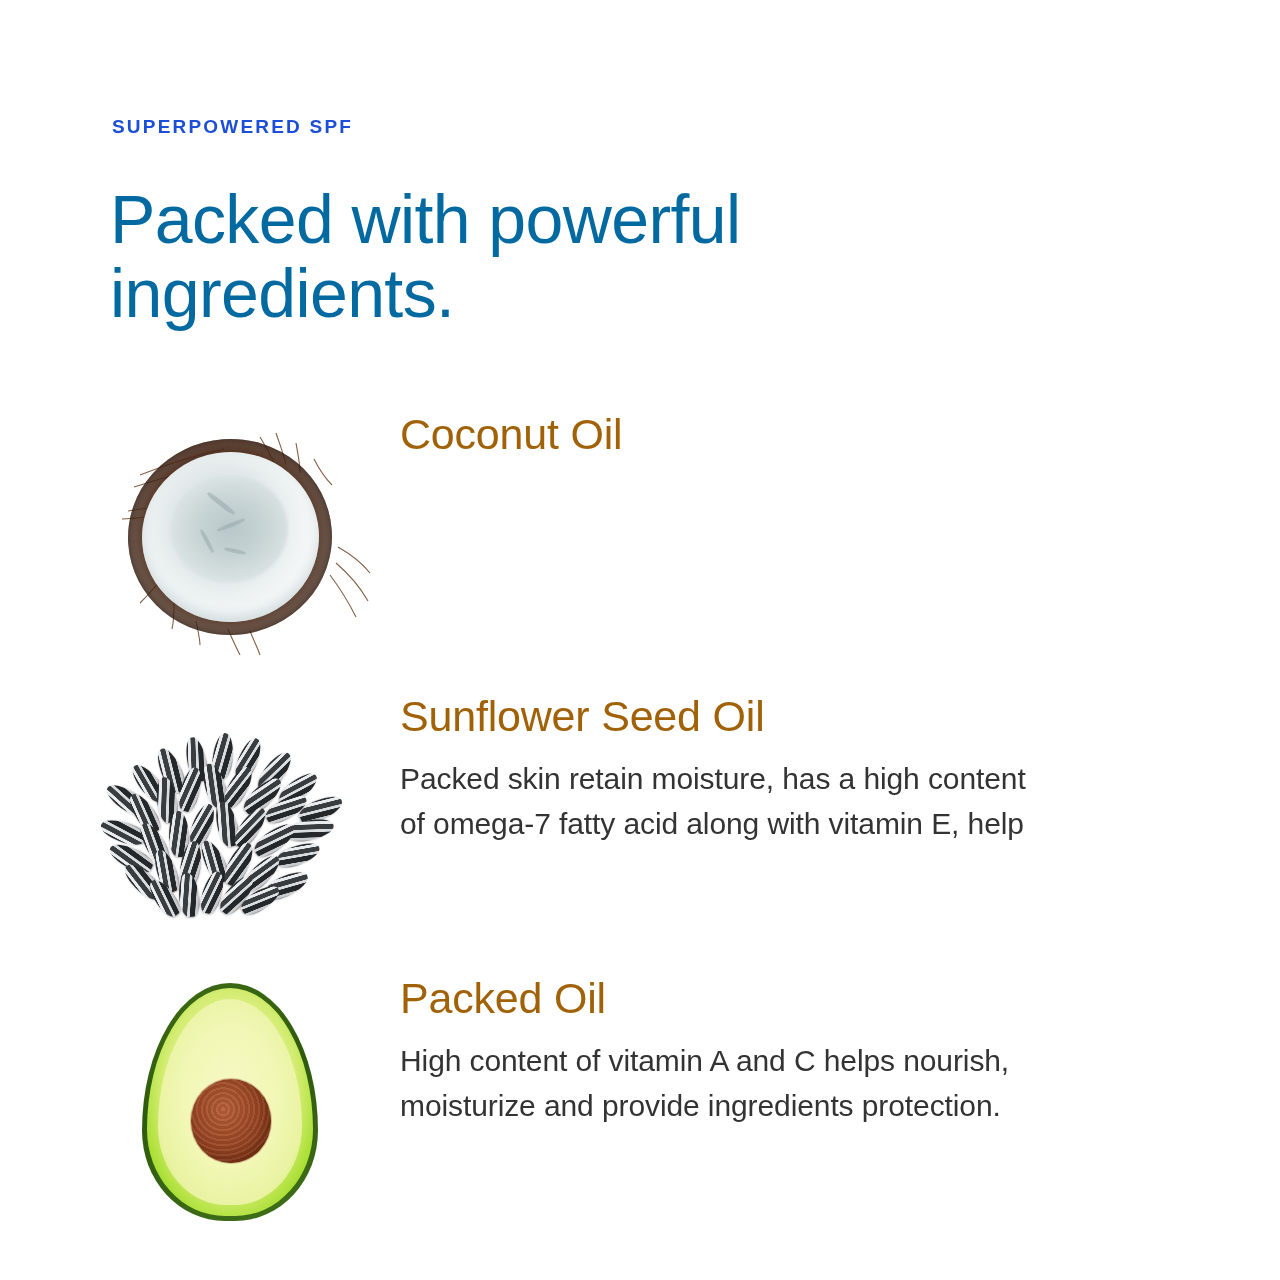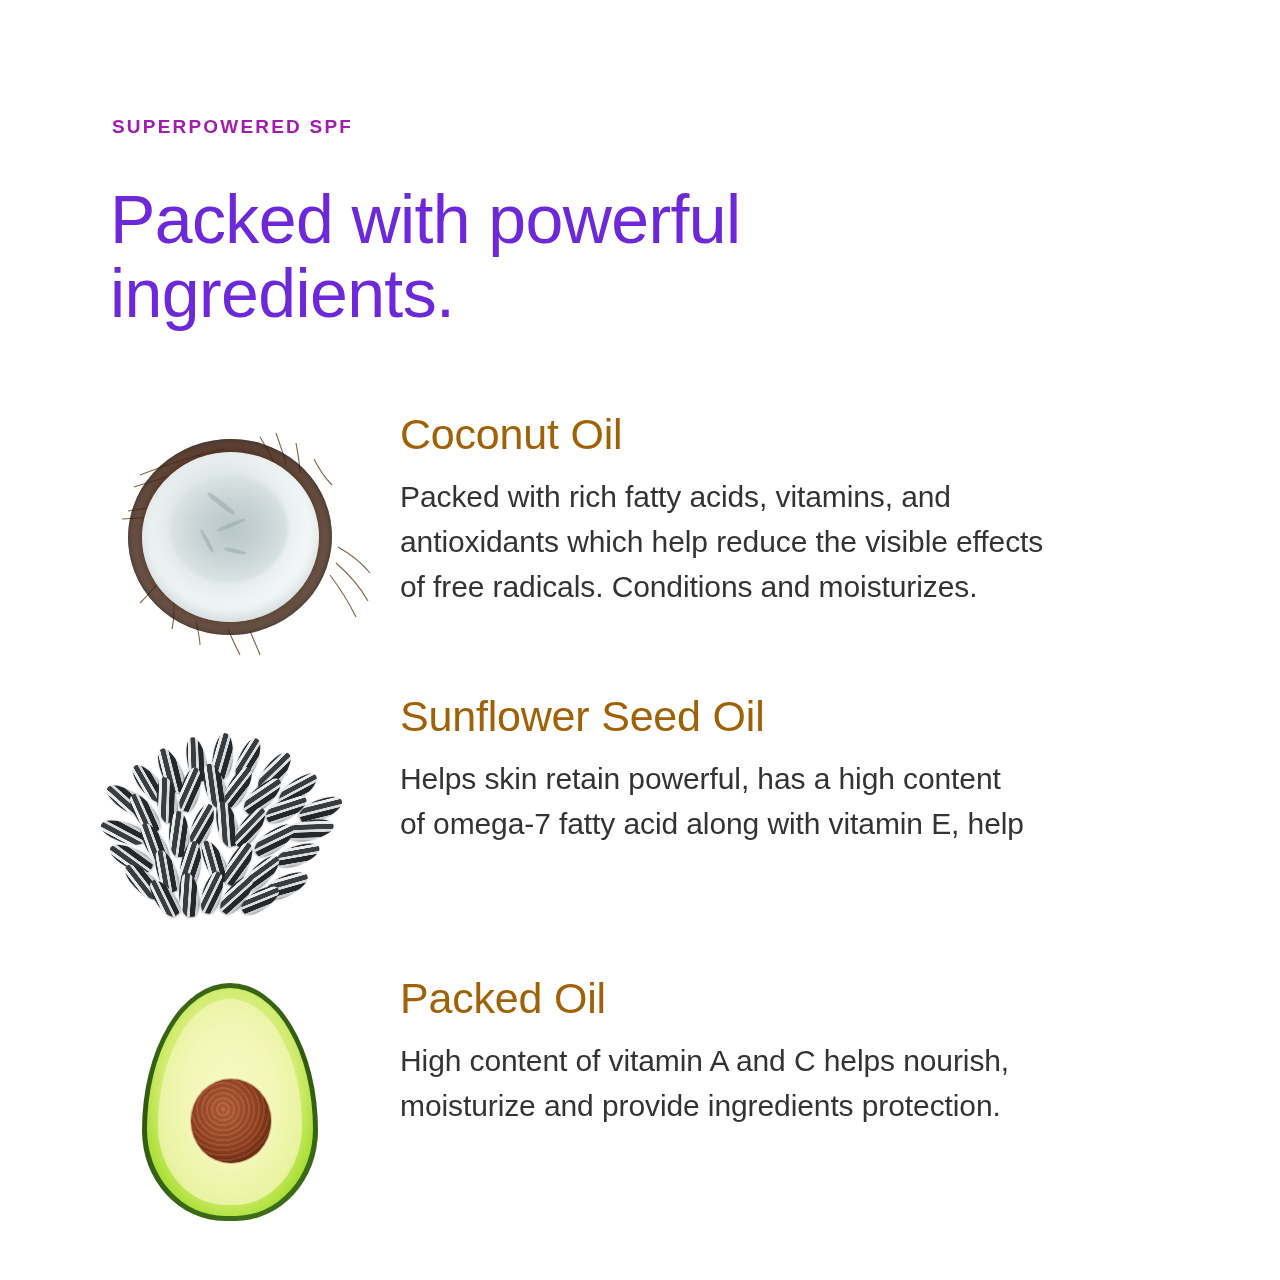--- a/index.html
+++ b/index.html
@@ -25,34 +25,34 @@
   }
 
   
   .eyebrow {
     position: absolute;
     left: 112px;
     top: 116px;
     font-size: 19px;
     font-weight: 700;
     letter-spacing: 2.2px;
-    color: #a21caf;
+    color: #1d4ed8;
     white-space: nowrap;
   }
 
   .headline {
     position: absolute;
     left: 110px;
     top: 182px;
     width: 820px;
     font-size: 68px;
     font-weight: 300;
     line-height: 74px;
     letter-spacing: -0.6px;
-    color: #6d28d9;
+    color: #0369a1;
   }
   .headline-line { display: block; }
 
   
   .rows {
     position: absolute;
     left: 0;
     top: 408px;
     width: 1280px;
   }
@@ -275,25 +275,20 @@
           <div class="cavity"></div>
           <div class="vein" style="left:92px;top:70px;width:34px;height:5px;transform:rotate(38deg);"></div>
           <div class="vein" style="left:104px;top:92px;width:30px;height:4px;transform:rotate(-22deg);"></div>
           <div class="vein" style="left:82px;top:108px;width:26px;height:4px;transform:rotate(62deg);"></div>
           <div class="vein" style="left:112px;top:118px;width:22px;height:4px;transform:rotate(12deg);"></div>
         </div>
       </div>
 
       <div class="row-body">
         <div class="row-title">Coconut Oil</div>
-        <div class="row-desc">
-          <span class="ln">Packed with rich fatty acids, vitamins, and</span>
-          <span class="ln">antioxidants which help reduce the visible effects</span>
-          <span class="ln">of free radicals. Conditions and moisturizes.</span>
-        </div>
       </div>
     </div>
 
     <div class="row row-sunflower">
 
       <div class="row-media">
         <div class="seeds">
           <div class="seed" style="left:18px;top:52px;width:20px;height:46px;transform:rotate(-58deg);"></div>
           <div class="seed" style="left:40px;top:36px;width:19px;height:44px;transform:rotate(-40deg);"></div>
           <div class="seed" style="left:62px;top:22px;width:20px;height:47px;transform:rotate(-24deg);"></div>
@@ -335,21 +330,21 @@
           <div class="seed" style="left:80px;top:148px;width:20px;height:44px;transform:rotate(-6deg);"></div>
           <div class="seed" style="left:104px;top:146px;width:19px;height:43px;transform:rotate(16deg);"></div>
           <div class="seed" style="left:128px;top:148px;width:20px;height:44px;transform:rotate(38deg);"></div>
           <div class="seed" style="left:152px;top:154px;width:19px;height:42px;transform:rotate(58deg);"></div>
         </div>
       </div>
 
       <div class="row-body">
         <div class="row-title">Sunflower Seed Oil</div>
         <div class="row-desc">
-          <span class="ln">Helps skin retain powerful, has a high content</span>
+          <span class="ln">Packed skin retain moisture, has a high content</span>
           <span class="ln">of omega-7 fatty acid along with vitamin E, help</span>
         </div>
       </div>
     </div>
 
     <div class="row row-avocado">
 
       <div class="row-media">
         <div class="avocado">
           <div class="skin"></div>

